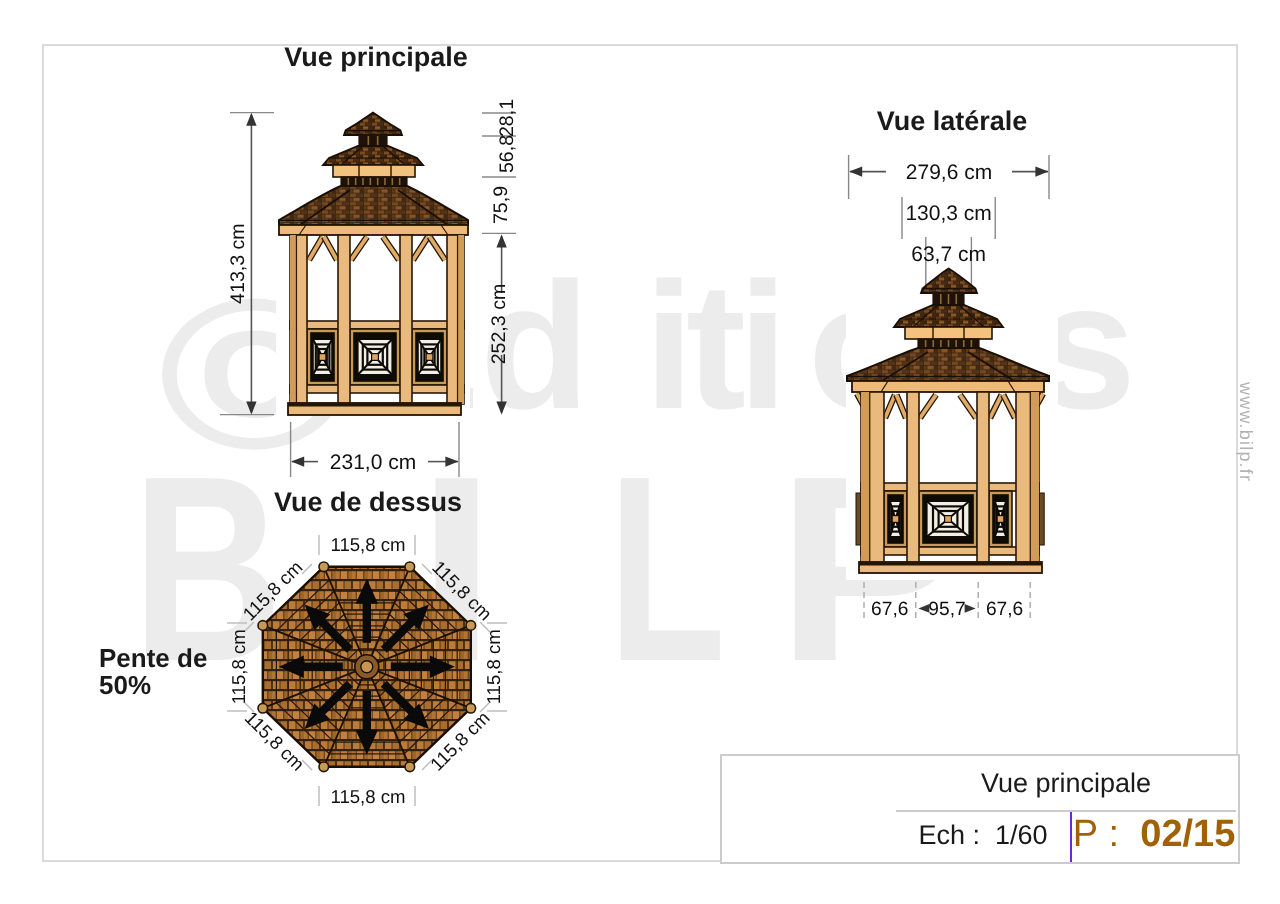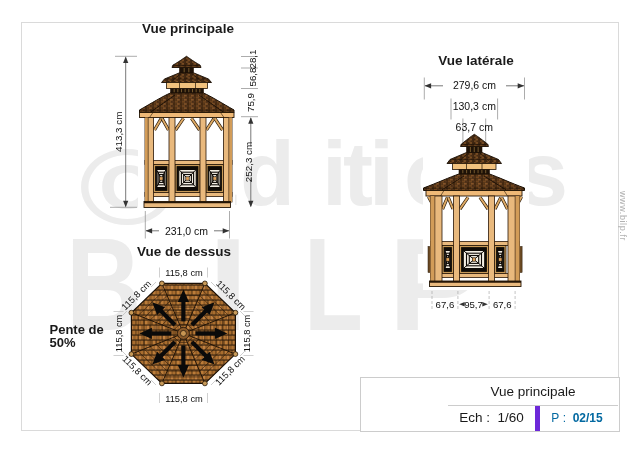--- a/index.html
+++ b/index.html
@@ -490,16 +490,16 @@
       <text x="473.5" y="307.5" font-size="9.6" text-anchor="middle" font-weight="normal" fill="#111111">95,7</text>
       <text x="502.3" y="307.5" font-size="9.6" text-anchor="middle" font-weight="normal" fill="#111111">67,6</text>
     </g>
 </svg>
 
 <div class="abs" style="left:360px;top:377px;width:257.5px;height:53px;border:1px solid #cccccc;background:#ffffff">
 
 
   <div class="abs" style="left:87px;top:0;width:170px;height:27px;border-bottom:1px solid #cccccc;font-size:13.5px;color:#1a1a1a;text-align:center;line-height:28px">Vue principale</div>
 
-  <div class="abs" style="left:87px;top:28px;width:87px;height:25px;border-right:5px solid #6d28d9;font-size:13.5px;color:#1a1a1a;text-align:center;line-height:24px">Ech&nbsp;:&nbsp; 1/60</div>
-
-  <div class="abs" style="left:175px;top:28px;width:82px;height:25px;font-size:12px;color:#0369a1;text-align:center;line-height:24px">P&nbsp;:&nbsp; <b>02/15</b></div>
+  <div class="abs" style="left:87px;top:28px;width:87px;height:25px;border-right:1px solid #6d28d9;font-size:13.5px;color:#1a1a1a;text-align:center;line-height:24px">Ech&nbsp;:&nbsp; 1/60</div>
+
+  <div class="abs" style="left:175px;top:28px;width:82px;height:25px;font-size:19px;color:#a16207;text-align:center;line-height:24px">P&nbsp;:&nbsp; <b>02/15</b></div>
 </div>
 
 </body></html>

